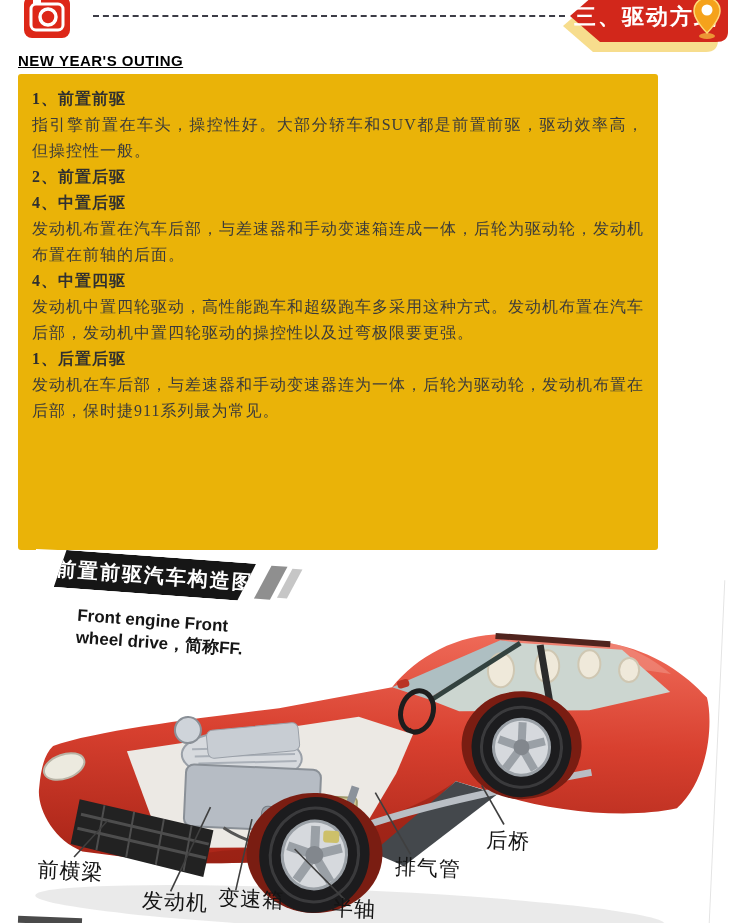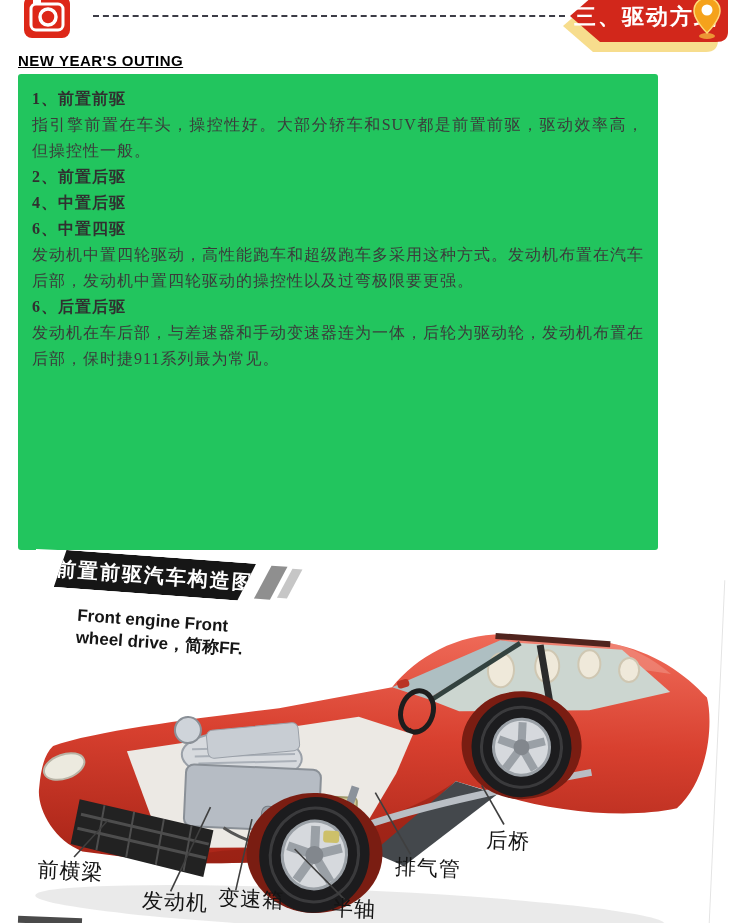--- a/index.html
+++ b/index.html
@@ -19,21 +19,21 @@
     font:bold 22px "Liberation Sans", sans-serif; fill:#ffffff; letter-spacing:2px;
   }
   .subtitle {
     position:absolute; left:18px; top:52px;
     font:bold 15px "Liberation Sans", sans-serif;
     color:#000000; letter-spacing:0.5px;text-decoration:underline;
   }
   
   .panel {
     position:absolute; left:18px; top:74px; width:640px; height:476px;
-    background:#22c55e; border-radius:3px;
+    background:#eab308; border-radius:3px;
     padding:12px 14px; overflow:hidden;
     font-family:"Liberation Serif","DejaVu Serif",serif;
     color:#3b3b3b; font-size:16px; line-height:26px; letter-spacing:1px;
   }
   .sec-head { font-weight:bold; color:#303030; }
   .sec-body { text-align:justify; }
   
   .photo {
     position:absolute; left:36px; top:549px; width:690px; height:374px;
     background:#ffffff; transform:rotate(2.6deg); transform-origin:0 0;
@@ -91,23 +91,24 @@
   </g>
 </svg>
 
 <div class="subtitle">NEW YEAR'S OUTING</div>
 
 <div class="panel">
   <div class="sec-head">1、前置前驱</div>
   <div class="sec-body">指引擎前置在车头，操控性好。大部分轿车和SUV都是前置前驱，驱动效率高，但操控性一般。</div>
   <div class="sec-head">2、前置后驱</div>
   <div class="sec-head">4、中置后驱</div>
-  <div class="sec-head">6、中置四驱</div>
+  <div class="sec-body">发动机布置在汽车后部，与差速器和手动变速箱连成一体，后轮为驱动轮，发动机布置在前轴的后面。</div>
+  <div class="sec-head">4、中置四驱</div>
   <div class="sec-body">发动机中置四轮驱动，高性能跑车和超级跑车多采用这种方式。发动机布置在汽车后部，发动机中置四轮驱动的操控性以及过弯极限要更强。</div>
-  <div class="sec-head">6、后置后驱</div>
+  <div class="sec-head">1、后置后驱</div>
   <div class="sec-body">发动机在车后部，与差速器和手动变速器连为一体，后轮为驱动轮，发动机布置在后部，保时捷911系列最为常见。</div>
 </div>
 
 <div class="photo">
   <div class="diagram-banner">前置前驱汽车构造图</div>
   <div class="stripe1"></div>
   <div class="stripe2"></div>
   <div class="diagram-caption">
     <div>Front engine Front</div>
     <div>wheel drive，简称FF.</div>

